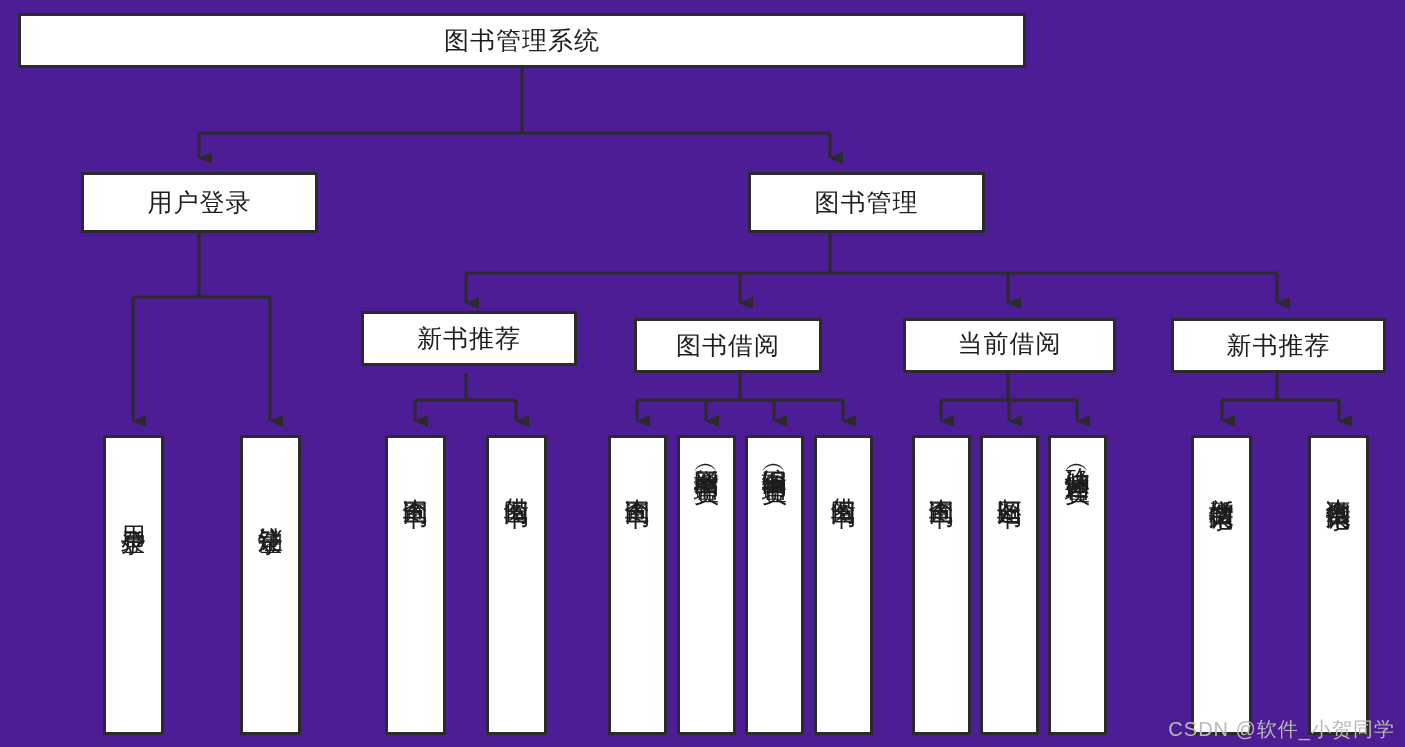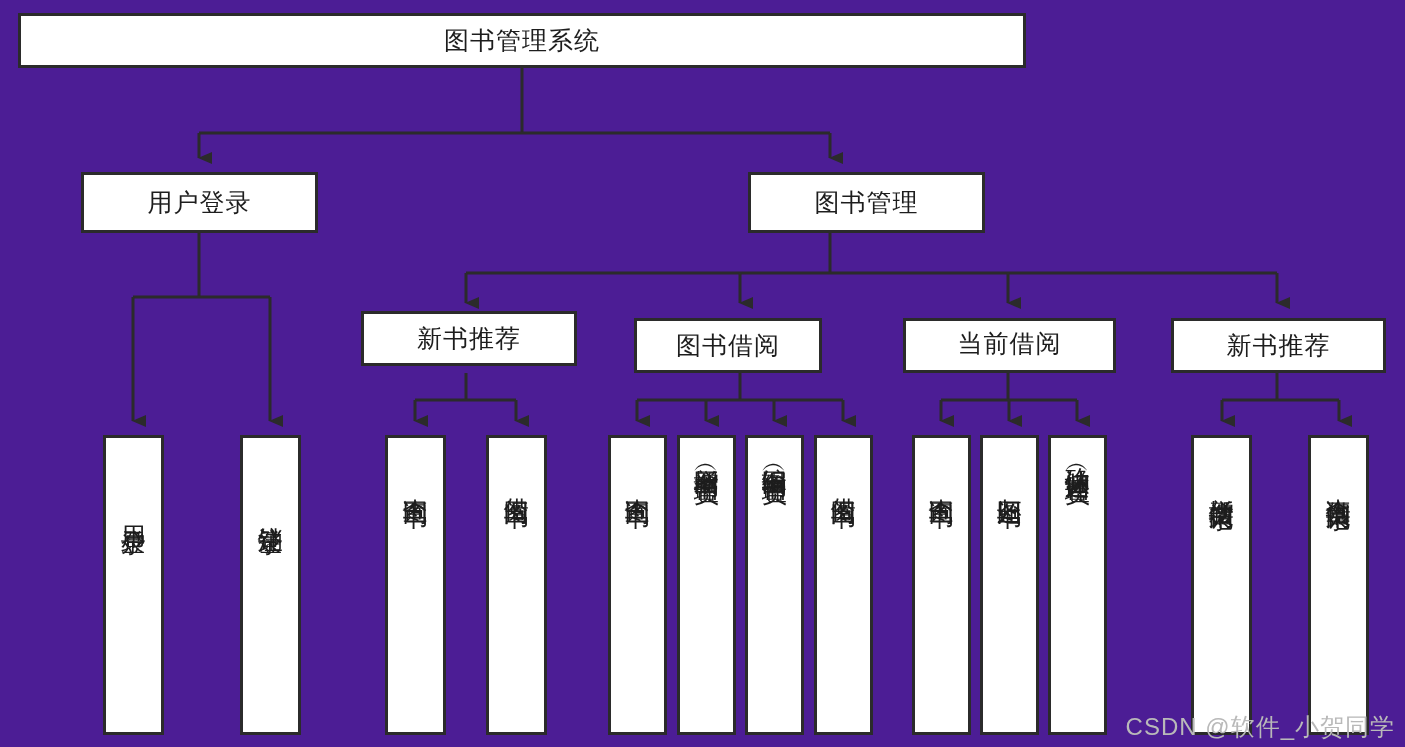--- a/index.html
+++ b/index.html
@@ -61,21 +61,21 @@
   .leaf-box.leaf-short .node-label-v {
     padding-top: 68px;
   }
   .leaf-box.leaf-mid .node-label-v {
     padding-top: 40px;
   }
   #watermark {
     position: absolute;
     right: 10px;
     bottom: 4px;
-    font-size: 24px;
+    font-size: 20px;
     color: #b9b9b9;
     letter-spacing: 1px;
     white-space: nowrap;
     pointer-events: none;
   }
 </style>
 </head>
 <body>
 
 <div id="canvas">

